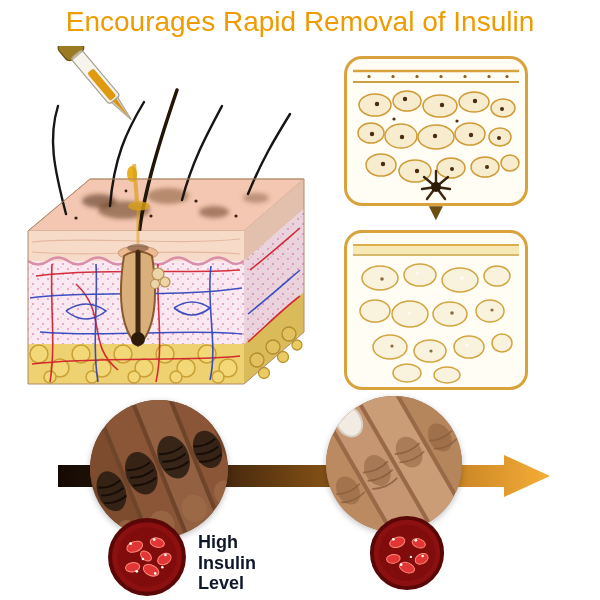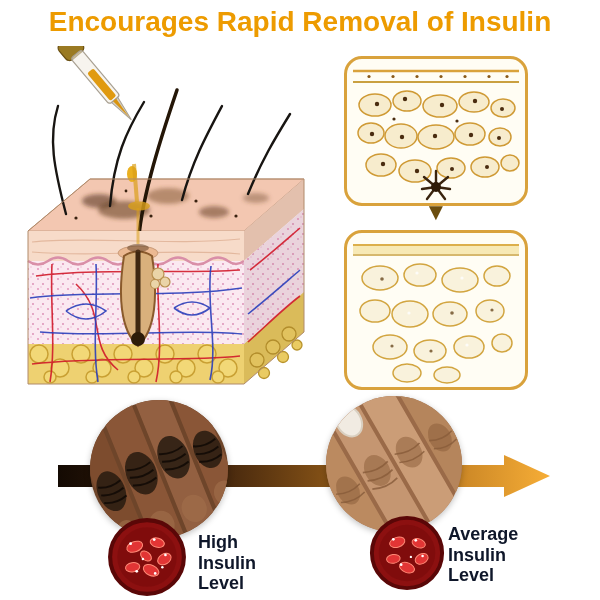--- a/index.html
+++ b/index.html
@@ -2,21 +2,21 @@
 <html style="--c-headline: #ED9B00; --c-panel_border: #D9A23C; --c-arrow_dark: #140A03; --c-arrow_gold: #F6AD36; --c-blood_red: #8C1010; --c-serum_gold: #E8A71E;"><head>
 <meta charset="utf-8">
 <style>
   html,body{margin:0;padding:0;background:#fff;}
   .canvas{
     position:relative;width:600px;height:600px;background:#ffffff;overflow:hidden;
     font-family:"Liberation Sans",sans-serif;
   }
   .headline{
     position:absolute;top:6px;left:0;right:0;text-align:center;
-    font-size:28px;font-weight:700;letter-spacing:0;
+    font-size:28px;font-weight:400;letter-spacing:0;
     color:var(--c-headline,#ED9B00);
   }
   .skin-illustration{position:absolute;left:6px;top:46px;width:336px;height:362px;z-index:1;}
   .panel{
     position:absolute;border:3px solid var(--c-panel_border,#D9A23C);
     border-radius:18px;background:#fffdf4;box-sizing:border-box;overflow:hidden;z-index:1;
   }
   .panel-before{left:344px;top:56px;width:184px;height:150px;}
   .panel-after{left:344px;top:230px;width:184px;height:160px;}
   .panel svg{width:100%;height:100%;display:block;}
@@ -396,15 +396,14 @@
         <circle cx="26" cy="26" r="1.4"></circle>
           <circle cx="49" cy="27" r="1.4"></circle>
           <circle cx="56" cy="43" r="1.3"></circle>
         <circle cx="34" cy="52" r="1.4"></circle>
           <circle cx="44" cy="44" r="1.2"></circle>
       </g>
     </svg>
   </div>
 
   <div class="insulin-label label-left">High Insulin Level</div>
-  <div class="insulin-label label-right">Average Insulin Level</div>
 
 </div>
 
 </body></html>

